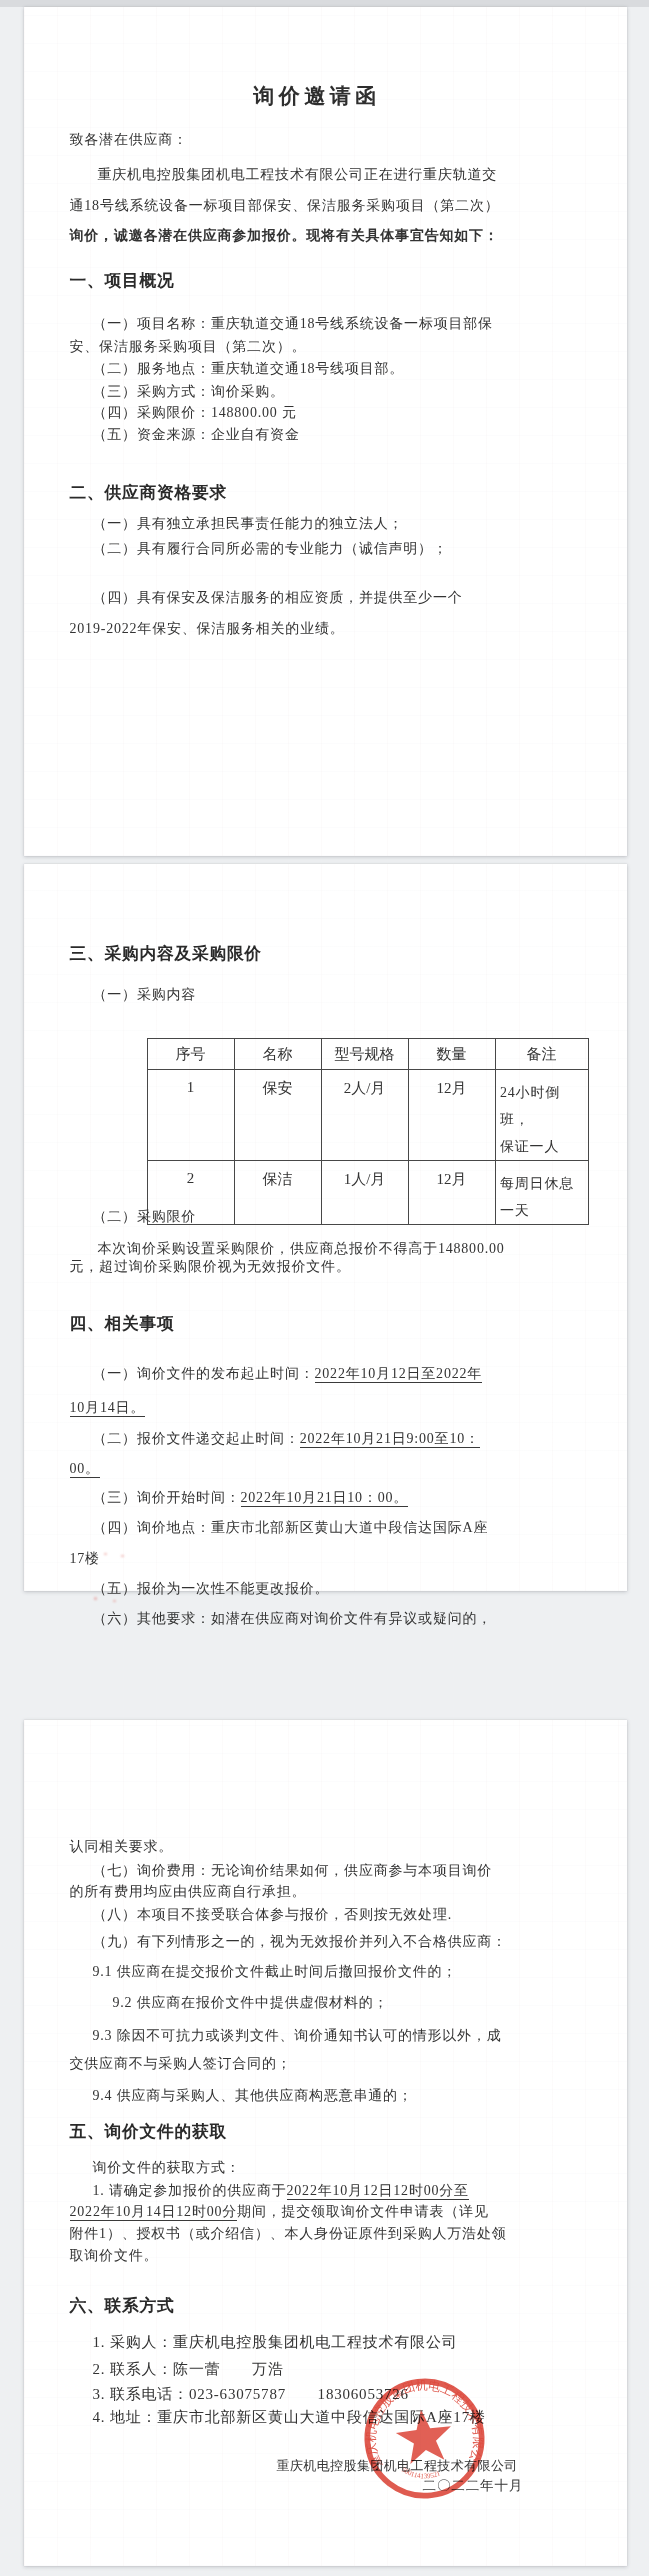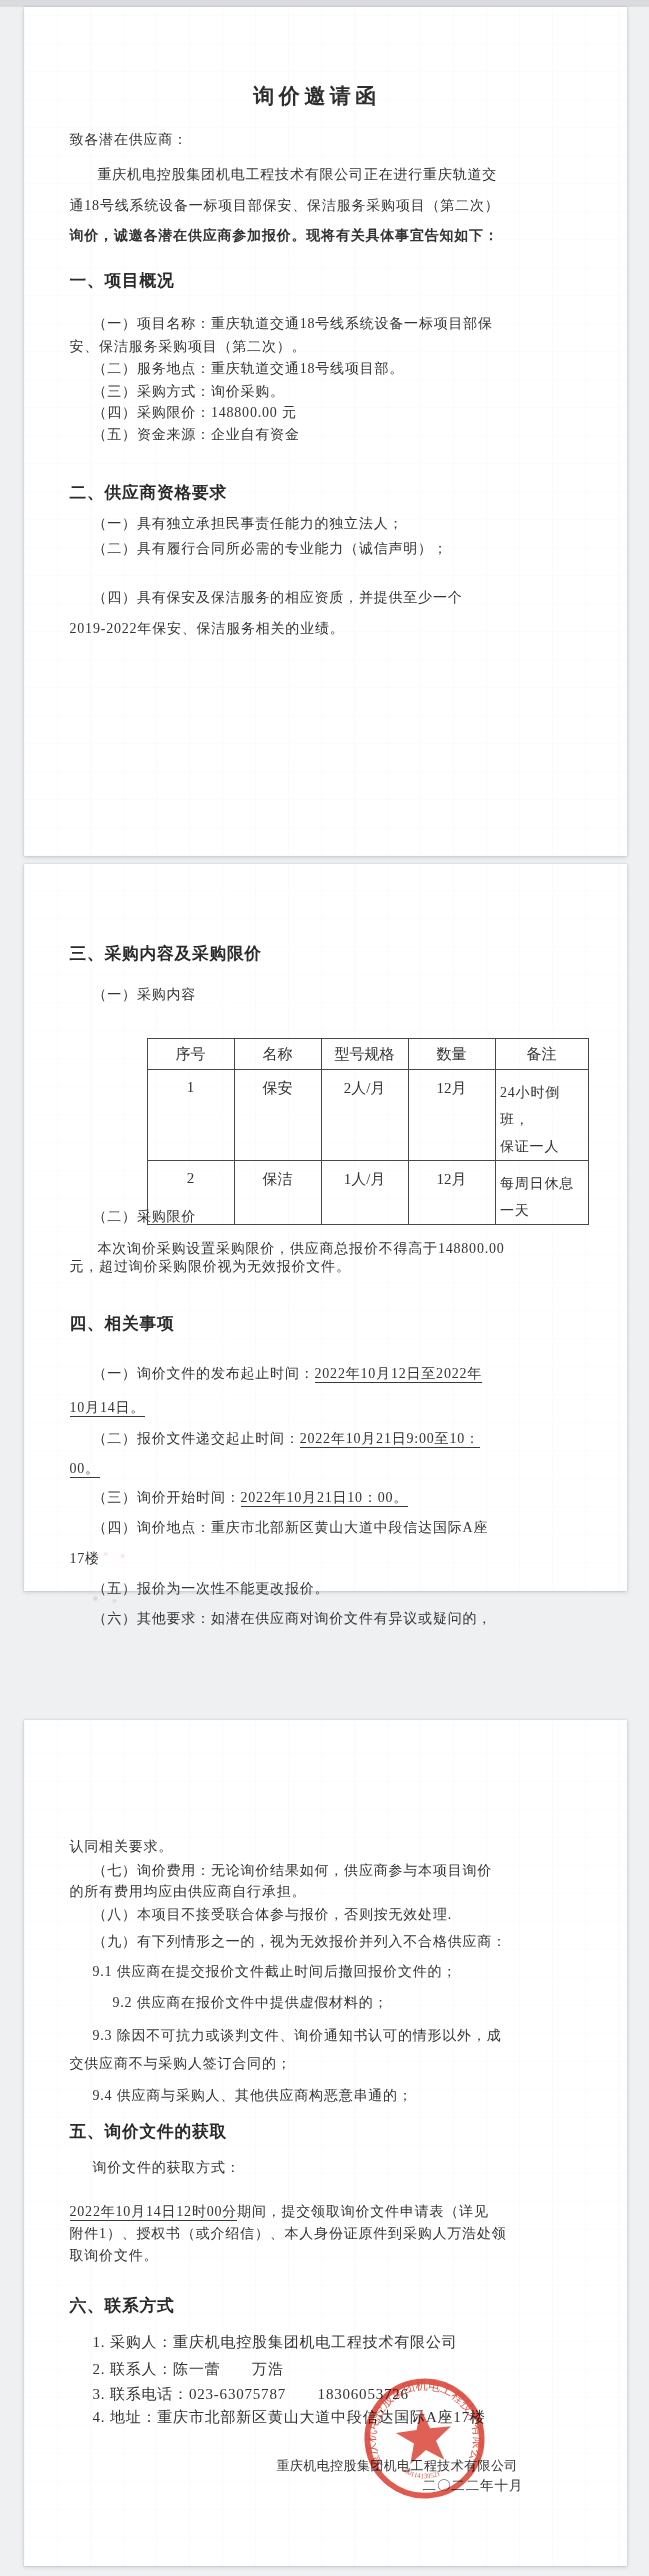--- a/index.html
+++ b/index.html
@@ -140,20 +140,21 @@
   <div class="ln" style="left:69px;top:186px;">（八）本项目不接受联合体参与报价，否则按无效处理.</div>
   <div class="ln" style="left:69px;top:213px;">（九）有下列情形之一的，视为无效报价并列入不合格供应商：</div>
   <div class="ln" style="left:69px;top:243px;">9.1 供应商在提交报价文件截止时间后撤回报价文件的；</div>
   <div class="ln" style="left:69px;top:274px;margin-left:20px;">9.2 供应商在报价文件中提供虚假材料的；</div>
   <div class="ln" style="left:69px;top:307px;">9.3 除因不可抗力或谈判文件、询价通知书认可的情形以外，成</div>
   <div class="ln" style="left:46px;top:335px;">交供应商不与采购人签订合同的；</div>
   <div class="ln" style="left:69px;top:367px;">9.4 供应商与采购人、其他供应商构恶意串通的；</div>
 
   <div class="ln hd" style="left:46px;top:402px;">五、询价文件的获取</div>
   <div class="ln" style="left:69px;top:439px;">询价文件的获取方式：</div>
+  <div class="ln" style="left:69px;top:462px;"><span>1. 请确定参加报价的供应商于</span><span class="u">2022年10月12日12时00分至</span></div>
   <div class="ln" style="left:46px;top:483px;"><span class="u">2022年10月14日12时00分</span><span>期间，提交领取询价文件申请表（详见</span></div>
   <div class="ln" style="left:46px;top:505px;">附件1）、授权书（或介绍信）、本人身份证原件到采购人万浩处领</div>
   <div class="ln" style="left:46px;top:527px;">取询价文件。</div>
 
   <div class="ln hd" style="left:46px;top:576px;">六、联系方式</div>
   <div class="ln sm" style="left:69px;top:613px;">1. 采购人：重庆机电控股集团机电工程技术有限公司</div>
   <div class="ln sm" style="left:69px;top:640px;">2. 联系人：陈一蕾　　万浩</div>
   <div class="ln sm" style="left:69px;top:665px;">3. 联系电话：023-63075787　　18306053726</div>
   <div class="ln sm" style="left:69px;top:688px;">4. 地址：重庆市北部新区黄山大道中段信达国际A座17楼</div>
 

